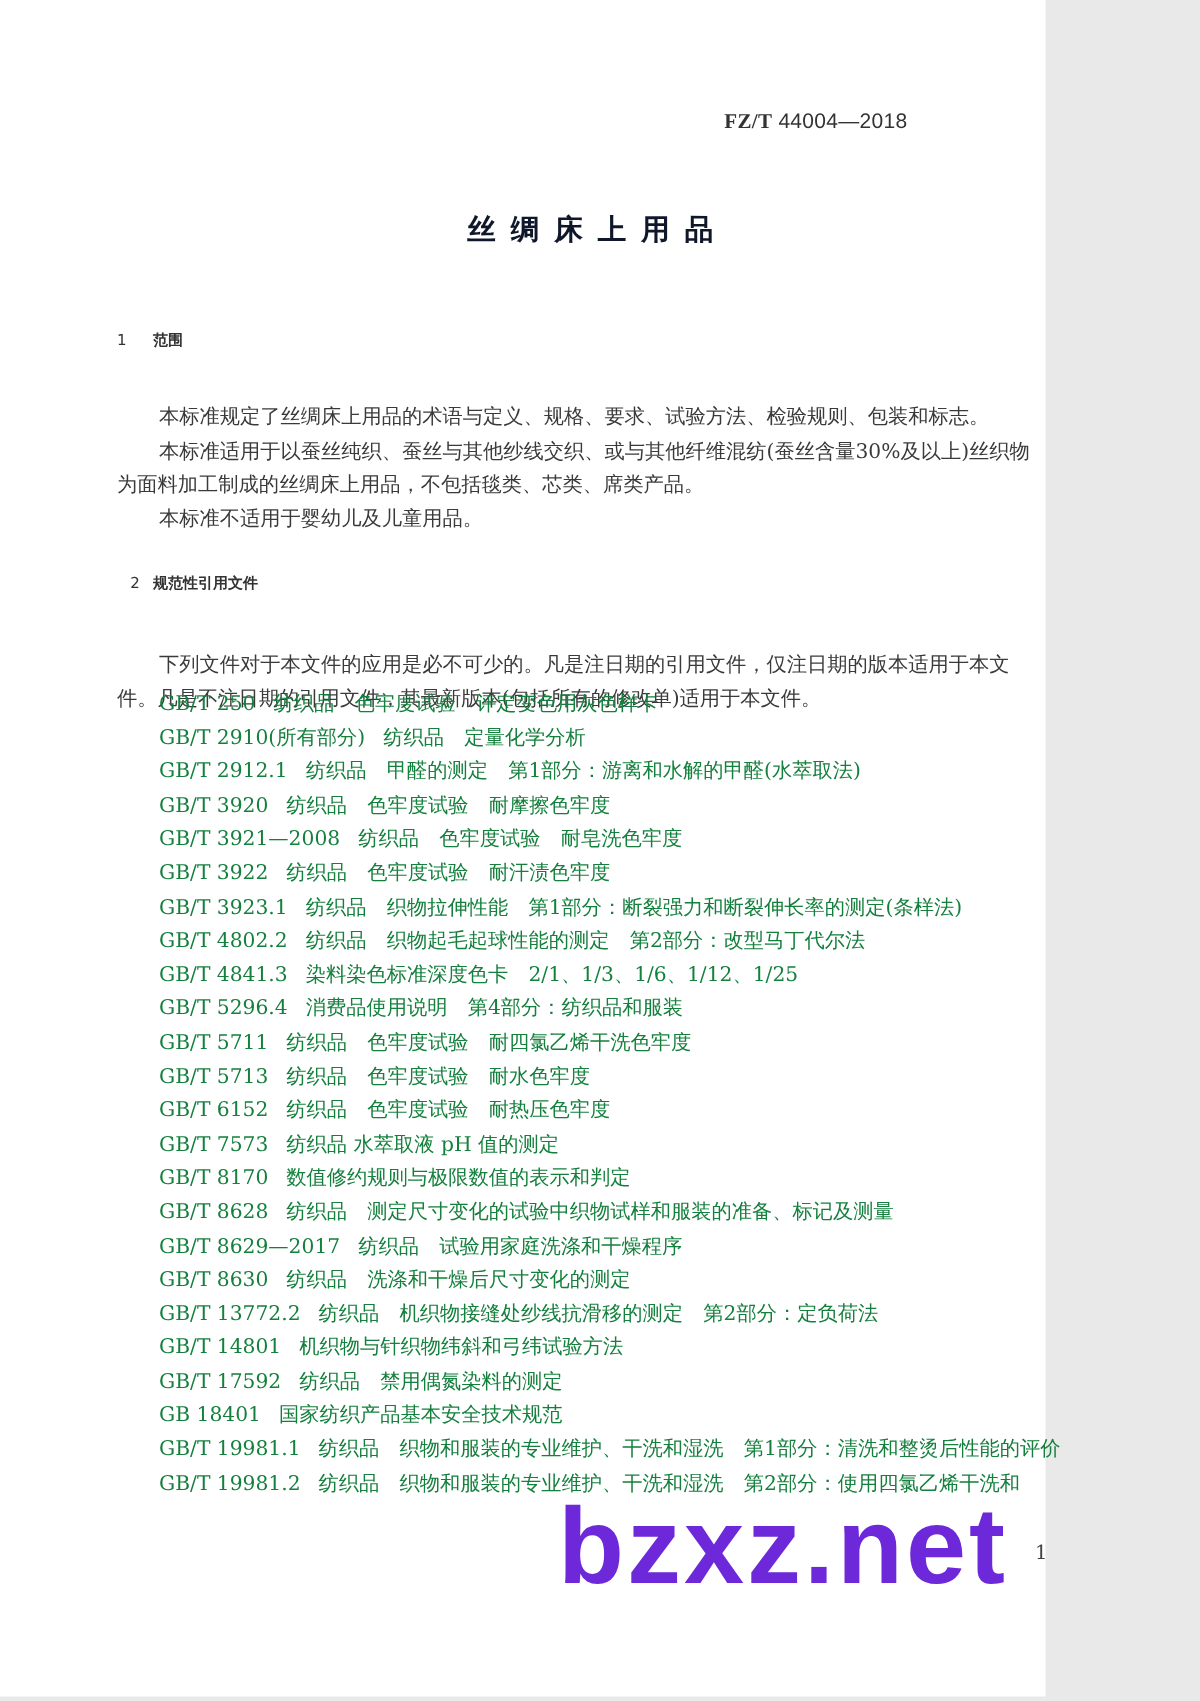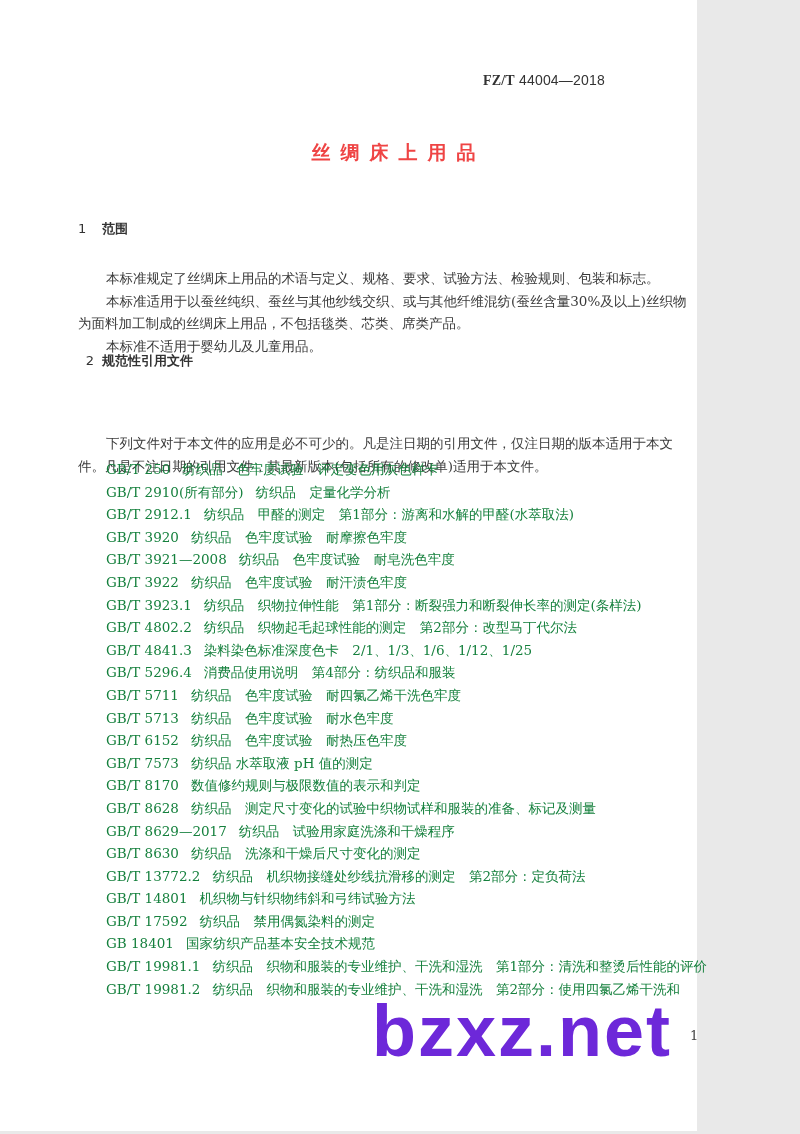--- a/index.html
+++ b/index.html
@@ -13,25 +13,25 @@
   }
   .std-code {
     position: absolute; right: 92px; top: 72px;
     font-family: "Liberation Sans", "DejaVu Sans", sans-serif;
     font-size: 14px; color: #333; letter-spacing: 0.2px;
   }
   .std-code b { font-family: "Liberation Serif", serif; font-weight: bold; }
   .title {
     position: absolute; left: 0; width: 797px; top: 140px; text-align: center;
     font-family: "DejaVu Sans", sans-serif; font-size: 19px; letter-spacing: 10px;
-    color: #ef4444; font-weight: bold;
+    color: #0f172a; font-weight: bold;
   }
   .heading {
     position: absolute; left: 78px;
-    font-family: "DejaVu Sans", sans-serif; font-size: 13px; font-weight: bold; color: #333;
+    font-family: "DejaVu Sans", sans-serif; font-size: 10px; font-weight: bold; color: #333;
   }
   .heading .num { display: inline-block; width: 24px; font-weight: normal; }
   .para {
     position: absolute; left: 78px; width: 620px;
     font-size: 13.5px; line-height: 22.5px; color: #3a3a3a;
   }
   .para p { margin: 0; text-indent: 28px; }
   .refs {
     position: absolute; left: 78px; width: 640px; top: 458px;
     font-size: 13.5px; line-height: 22.6px; color: #15803d;
@@ -62,21 +62,21 @@
   <div class="heading" style="top:220px;">
     <span class="num">1</span><span>范围</span>
   </div>
 
   <div class="para" style="top:267px;">
     <p>本标准规定了丝绸床上用品的术语与定义、规格、要求、试验方法、检验规则、包装和标志。</p>
     <p>本标准适用于以蚕丝纯织、蚕丝与其他纱线交织、或与其他纤维混纺(蚕丝含量30%及以上)丝织物为面料加工制成的丝绸床上用品，不包括毯类、芯类、席类产品。</p>
     <p>本标准不适用于婴幼儿及儿童用品。</p>
   </div>
 
-  <div class="heading" style="top:352px;text-align:center;">
+  <div class="heading" style="top:382px;text-align:center;">
     <span class="num">2</span><span>规范性引用文件</span>
   </div>
 
   <div class="para" style="top:412px;margin-top:20px;">
     <p>下列文件对于本文件的应用是必不可少的。凡是注日期的引用文件，仅注日期的版本适用于本文件。凡是不注日期的引用文件，其最新版本(包括所有的修改单)适用于本文件。</p>
   </div>
 
   <div class="refs">
     <div class="ref"><span class="code">GB/T 250</span><span>纺织品　色牢度试验　评定变色用灰色样卡</span></div>
     <div class="ref"><span class="code">GB/T 2910(所有部分)</span><span>纺织品　定量化学分析</span></div>

